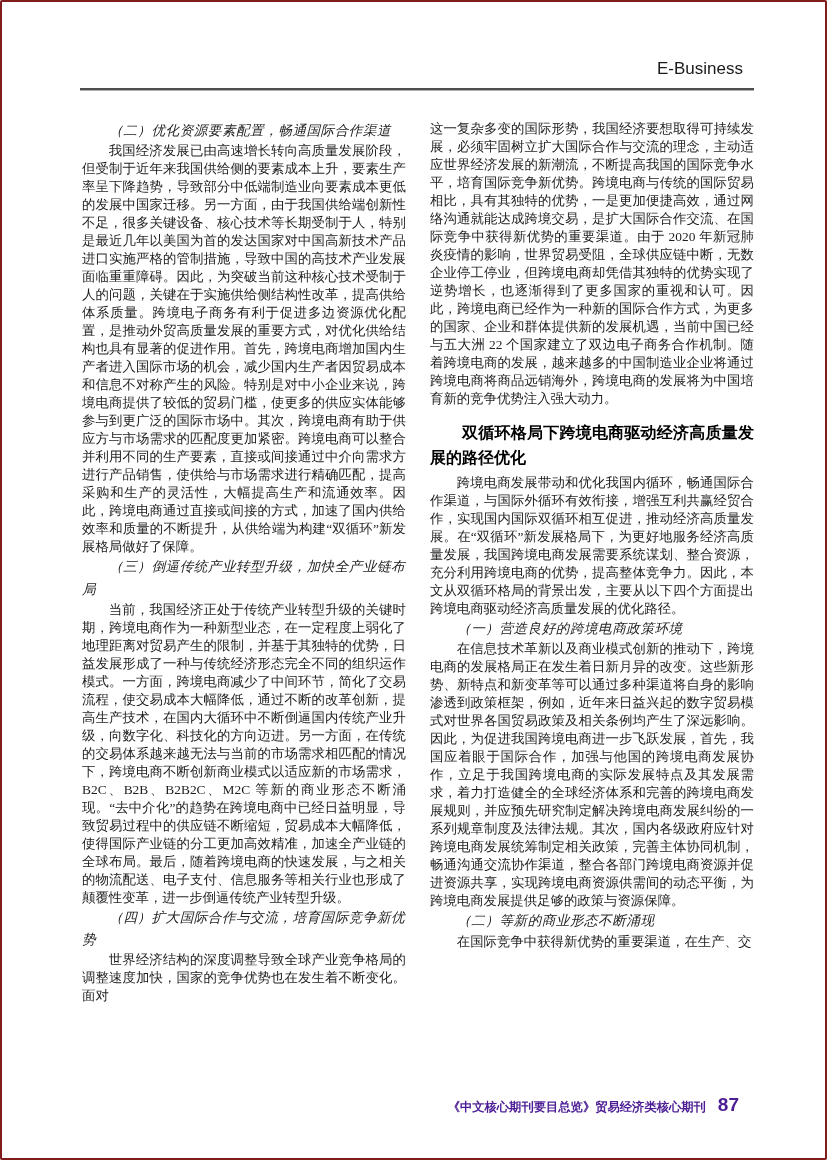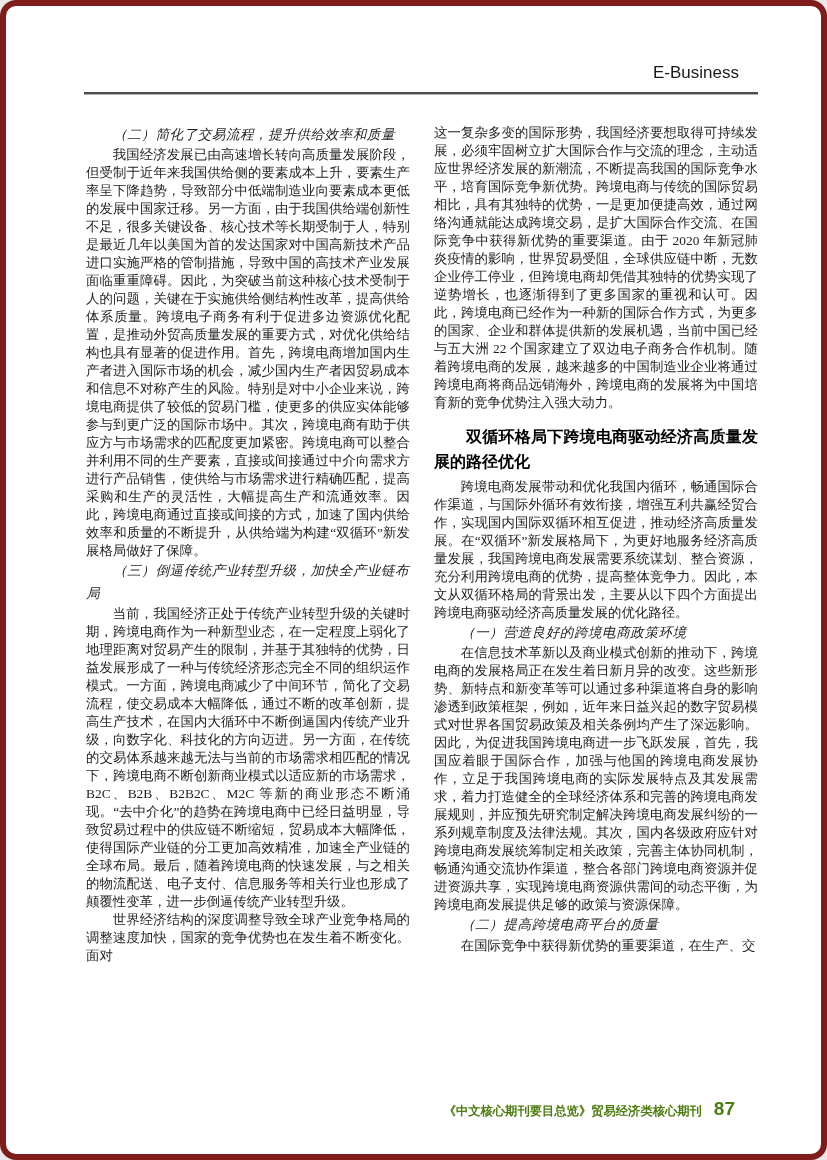--- a/index.html
+++ b/index.html
@@ -1,22 +1,22 @@
 <!DOCTYPE html>
 <html><head>
 <meta charset="utf-8">
 <style>
   html,body{margin:0;padding:0;background:#e9e9e9;}
   .page{
     position:relative;
     width:827px;height:1160px;
     margin:0 auto;
     background:#ffffff;
-    border:6px solid #7f1d1d;
-    border-radius:16px;
+    border:2px solid #7f1d1d;
+    border-radius:2px;
     box-sizing:border-box;
     overflow:hidden;
     font-family:"Liberation Serif","DejaVu Serif",serif;
     color:#1d1d1d;
   }
   .running-head{
     position:absolute;top:57px;right:82px;
     font-family:"Liberation Sans","DejaVu Sans",sans-serif;
     font-size:17px;color:#1a1a1a;
   }
@@ -49,52 +49,53 @@
     font-family:"Liberation Sans","DejaVu Sans",sans-serif;
     font-weight:bold;
     font-size:16px;line-height:24.5px;
     text-indent:2em;text-align:justify;
     color:#9a4334;
   }
   .footer{
     position:absolute;top:1092px;right:86px;
     display:flex;align-items:baseline;gap:12px;
     font-family:"Liberation Sans","DejaVu Sans",sans-serif;
-    color:#4d7c0f;
+    color:#4c1d95;
     margin-left:10px;
   }
   .footer .note{font-size:12.3px;font-weight:bold;}
   .footer .pagenum{font-size:19px;font-weight:bold;}
 </style>
 </head>
 <body>
 
 <div class="page">
 
   <div class="running-head">E-Business</div>
 
   <div class="head-rule"></div>
 
   <div class="columns">
 
     <div class="col">
-      <p class="kai-heading">（二）简化了交易流程，提升供给效率和质量</p>
+      <p class="kai-heading">（二）优化资源要素配置，畅通国际合作渠道</p>
       <p class="body-par">我国经济发展已由高速增长转向高质量发展阶段，但受制于近年来我国供给侧的要素成本上升，要素生产率呈下降趋势，导致部分中低端制造业向要素成本更低的发展中国家迁移。另一方面，由于我国供给端创新性不足，很多关键设备、核心技术等长期受制于人，特别是最近几年以美国为首的发达国家对中国高新技术产品进口实施严格的管制措施，导致中国的高技术产业发展面临重重障碍。因此，为突破当前这种核心技术受制于人的问题，关键在于实施供给侧结构性改革，提高供给体系质量。跨境电子商务有利于促进多边资源优化配置，是推动外贸高质量发展的重要方式，对优化供给结构也具有显著的促进作用。首先，跨境电商增加国内生产者进入国际市场的机会，减少国内生产者因贸易成本和信息不对称产生的风险。特别是对中小企业来说，跨境电商提供了较低的贸易门槛，使更多的供应实体能够参与到更广泛的国际市场中。其次，跨境电商有助于供应方与市场需求的匹配度更加紧密。跨境电商可以整合并利用不同的生产要素，直接或间接通过中介向需求方进行产品销售，使供给与市场需求进行精确匹配，提高采购和生产的灵活性，大幅提高生产和流通效率。因此，跨境电商通过直接或间接的方式，加速了国内供给效率和质量的不断提升，从供给端为构建“双循环”新发展格局做好了保障。</p>
       <p class="kai-heading">（三）倒逼传统产业转型升级，加快全产业链布局</p>
       <p class="body-par">当前，我国经济正处于传统产业转型升级的关键时期，跨境电商作为一种新型业态，在一定程度上弱化了地理距离对贸易产生的限制，并基于其独特的优势，日益发展形成了一种与传统经济形态完全不同的组织运作模式。一方面，跨境电商减少了中间环节，简化了交易流程，使交易成本大幅降低，通过不断的改革创新，提高生产技术，在国内大循环中不断倒逼国内传统产业升级，向数字化、科技化的方向迈进。另一方面，在传统的交易体系越来越无法与当前的市场需求相匹配的情况下，跨境电商不断创新商业模式以适应新的市场需求，B2C、B2B、B2B2C、M2C 等新的商业形态不断涌现。“去中介化”的趋势在跨境电商中已经日益明显，导致贸易过程中的供应链不断缩短，贸易成本大幅降低，使得国际产业链的分工更加高效精准，加速全产业链的全球布局。最后，随着跨境电商的快速发展，与之相关的物流配送、电子支付、信息服务等相关行业也形成了颠覆性变革，进一步倒逼传统产业转型升级。</p>
+      <p class="kai-heading">（四）扩大国际合作与交流，培育国际竞争新优势</p>
       <p class="body-par">世界经济结构的深度调整导致全球产业竞争格局的调整速度加快，国家的竞争优势也在发生着不断变化。面对</p>
     </div>
 
     <div class="col">
       <p class="body-par cont">这一复杂多变的国际形势，我国经济要想取得可持续发展，必须牢固树立扩大国际合作与交流的理念，主动适应世界经济发展的新潮流，不断提高我国的国际竞争水平，培育国际竞争新优势。跨境电商与传统的国际贸易相比，具有其独特的优势，一是更加便捷高效，通过网络沟通就能达成跨境交易，是扩大国际合作交流、在国际竞争中获得新优势的重要渠道。由于 2020 年新冠肺炎疫情的影响，世界贸易受阻，全球供应链中断，无数企业停工停业，但跨境电商却凭借其独特的优势实现了逆势增长，也逐渐得到了更多国家的重视和认可。因此，跨境电商已经作为一种新的国际合作方式，为更多的国家、企业和群体提供新的发展机遇，当前中国已经与五大洲 22 个国家建立了双边电子商务合作机制。随着跨境电商的发展，越来越多的中国制造业企业将通过跨境电商将商品远销海外，跨境电商的发展将为中国培育新的竞争优势注入强大动力。</p>
       <p class="section-heading" style="color: #000000;">双循环格局下跨境电商驱动经济高质量发展的路径优化</p>
       <p class="body-par">跨境电商发展带动和优化我国内循环，畅通国际合作渠道，与国际外循环有效衔接，增强互利共赢经贸合作，实现国内国际双循环相互促进，推动经济高质量发展。在“双循环”新发展格局下，为更好地服务经济高质量发展，我国跨境电商发展需要系统谋划、整合资源，充分利用跨境电商的优势，提高整体竞争力。因此，本文从双循环格局的背景出发，主要从以下四个方面提出跨境电商驱动经济高质量发展的优化路径。</p>
       <p class="kai-heading">（一）营造良好的跨境电商政策环境</p>
       <p class="body-par">在信息技术革新以及商业模式创新的推动下，跨境电商的发展格局正在发生着日新月异的改变。这些新形势、新特点和新变革等可以通过多种渠道将自身的影响渗透到政策框架，例如，近年来日益兴起的数字贸易模式对世界各国贸易政策及相关条例均产生了深远影响。因此，为促进我国跨境电商进一步飞跃发展，首先，我国应着眼于国际合作，加强与他国的跨境电商发展协作，立足于我国跨境电商的实际发展特点及其发展需求，着力打造健全的全球经济体系和完善的跨境电商发展规则，并应预先研究制定解决跨境电商发展纠纷的一系列规章制度及法律法规。其次，国内各级政府应针对跨境电商发展统筹制定相关政策，完善主体协同机制，畅通沟通交流协作渠道，整合各部门跨境电商资源并促进资源共享，实现跨境电商资源供需间的动态平衡，为跨境电商发展提供足够的政策与资源保障。</p>
-      <p class="kai-heading">（二）提高跨境电商平台的质量</p>
+      <p class="kai-heading">（二）等新的商业形态不断涌现</p>
       <p class="body-par">在国际竞争中获得新优势的重要渠道，在生产、交</p>
     </div>
 
   </div>
 
   <div class="footer">
     <span class="note">《中文核心期刊要目总览》贸易经济类核心期刊</span>
     <span class="pagenum">87</span>
   </div>
 

